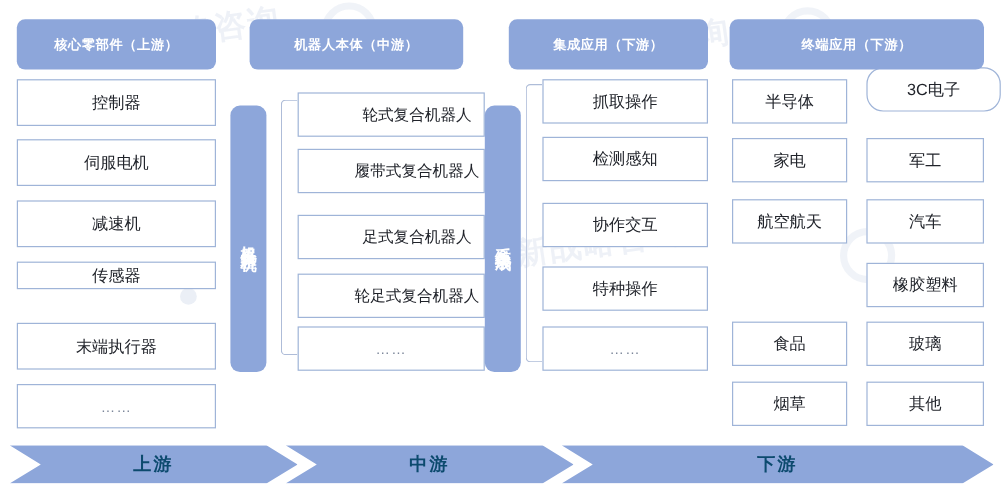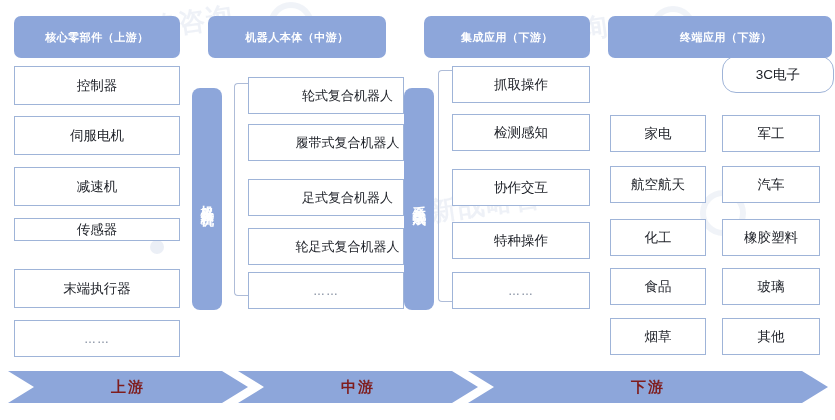--- a/index.html
+++ b/index.html
@@ -111,21 +111,21 @@
     border: 1.4px solid #aebcd8;
     border-right: none;
     z-index: 3;
     box-sizing: border-box;
   }
 
   
   .chev {
     position: absolute;
     background: #8da6da;
-    color: #7f1d1d;
+    color: #0c4a6e;
     font-size: 15px;
     font-weight: bold;
     display: flex;
     align-items: center;
     justify-content: center;
     letter-spacing: 2px;
     z-index: 5;
   }
   .chev.c1 {
     clip-path: polygon(0 0, calc(100% - 26px) 0, 100% 50%, calc(100% - 26px) 100%, 0 100%, 26px 50%);
@@ -155,21 +155,21 @@
 
   <div class="hdr" style="left:14px; top:16px; width:166px;">
     <span>核心零部件（上游）</span>
   </div>
   <div class="hdr" style="left:208px; top:16px; width:178px;">
     <span>机器人本体（中游）</span>
   </div>
   <div class="hdr" style="left:424px; top:16px; width:166px;">
     <span>集成应用（下游）</span>
   </div>
-  <div class="hdr" style="left:608px; top:16px; width:212px;padding-left:12px;">
+  <div class="hdr" style="left:608px; top:16px; width:212px;">
     <span>终端应用（下游）</span>
   </div>
 
   <div class="box" style="left:14px; top:66px; width:166px; height:39px;">
     <span>控制器</span>
   </div>
   <div class="box" style="left:14px; top:116px; width:166px; height:39px;">
     <span>伺服电机</span>
   </div>
   <div class="box" style="left:14px; top:167px; width:166px; height:39px;">
@@ -222,29 +222,29 @@
   <div class="box" style="left:452px; top:169px; width:138px; height:37px;">
     <span>协作交互</span>
   </div>
   <div class="box" style="left:452px; top:222px; width:138px; height:37px;">
     <span>特种操作</span>
   </div>
   <div class="box dots" style="left:452px; top:272px; width:138px; height:37px;">
     <span>……</span>
   </div>
 
+  <div class="box" style="left:610px; top:66px; width:96px; height:37px;">
+    <span>半导体</span>
+  </div>
   <div class="box" style="left:610px; top:115px; width:96px; height:37px;">
     <span>家电</span>
   </div>
   <div class="box" style="left:610px; top:166px; width:96px; height:37px;">
     <span>航空航天</span>
   </div>
-  <div class="box" style="left:610px; top:219px; width:96px; height:37px;">
-    <span>化工</span>
-  </div>
   <div class="box" style="left:610px; top:268px; width:96px; height:37px;">
     <span>食品</span>
   </div>
   <div class="box" style="left:610px; top:318px; width:96px; height:37px;">
     <span>烟草</span>
   </div>
 
   <div class="box" style="left:722px; top:56px; width:112px; height:37px;border-radius:14px;">
     <span>3C电子</span>
   </div>

